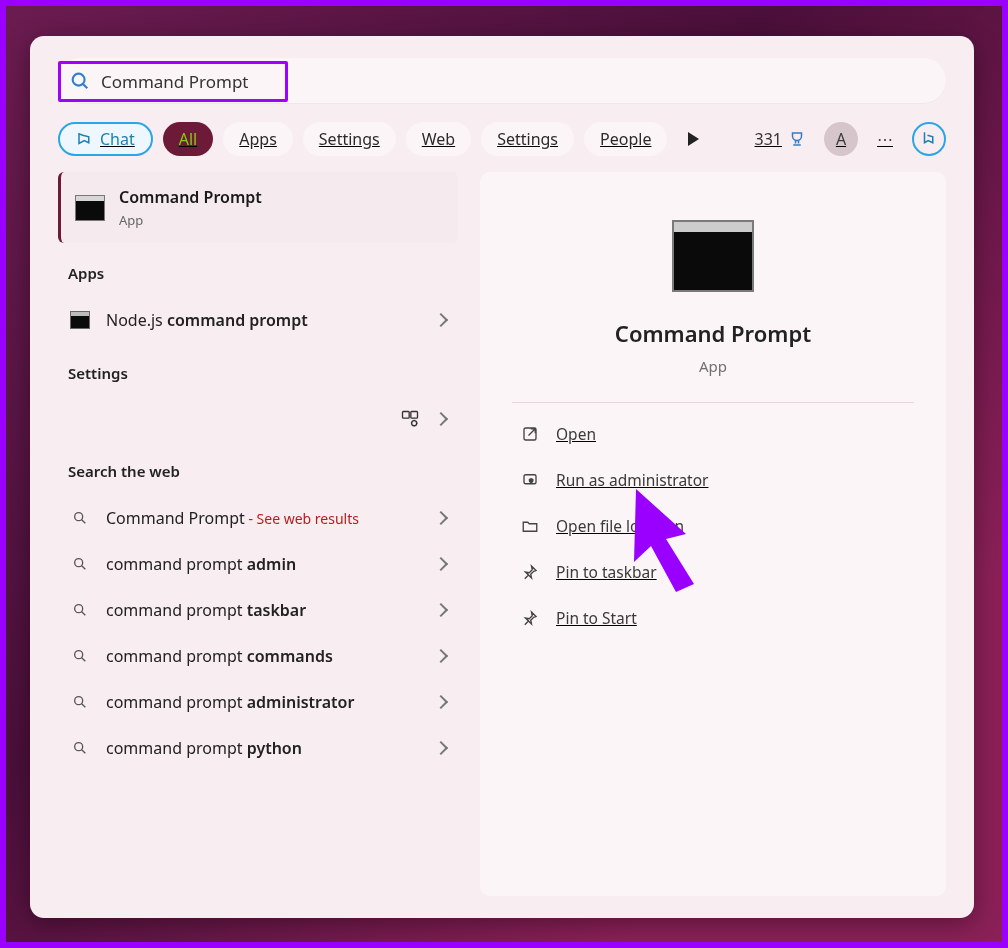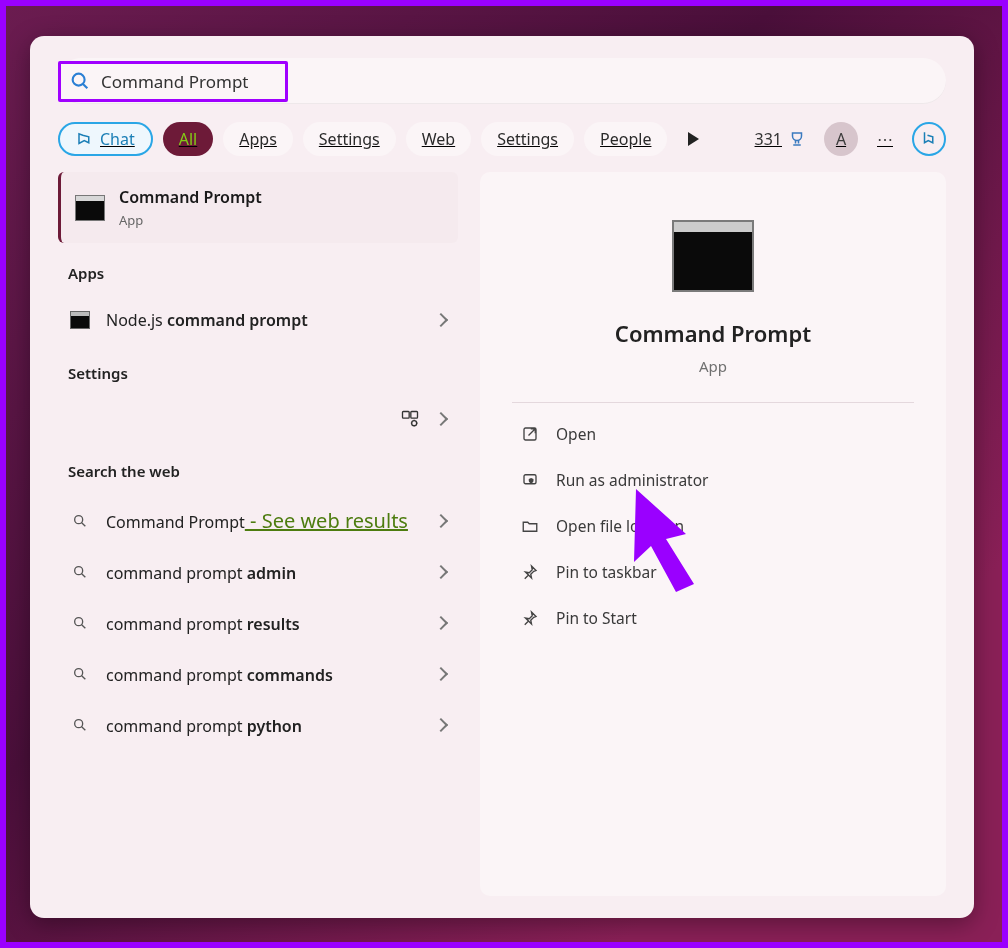--- a/index.html
+++ b/index.html
@@ -87,37 +87,37 @@
   background: #d7d7d7;
 }
 .best-text .t { font-size: 16px; font-weight: 600; color: #1a1a1a; }
 .best-text .s { font-size: 13px; color: #666; margin-top: 3px; }
 .row {
   display: flex; align-items: center; gap: 16px; padding: 12px 12px;
   border-radius: 6px; cursor: pointer; justify-content: flex-end;
 }
 .row .label { flex: 1; font-size: 16px; color: #222; }
 .row .label b { font-weight: 600; }
-.row .sub { font-size: 20px; color: #4d7c0f; text-decoration: underline; }
+.row .sub { font-size: 14px; color: #b91c1c; }
 .chev { width: 10px; height: 10px; border-right: 2px solid #777; border-bottom: 2px solid #777; transform: rotate(-45deg); }
 .ico { width: 20px; height: 20px; flex: 0 0 auto; display:flex; align-items:center; justify-content:center; }
 .cmd-mini {
   width: 22px; height: 18px; background:#0a0a0a; border:1px solid #666; position: relative;
 }
 .cmd-mini::before { content:""; position:absolute; left:0; right:0; top:0; height:4px; background:#bbb; }
 .search-mini { width: 16px; height: 16px; }
 .big-icon {
   width: 82px; height: 72px; background:#0a0a0a; border:2px solid #7a7a7a;
   position: relative; margin-top: 20px;
 }
 .big-icon::before { content:""; position:absolute; left:0; right:0; top:0; height:10px; background:#ccc; }
 .app-title { font-size: 22px; font-weight: 600; color: #222; margin-top: 26px; }
 .app-sub { font-size: 15px; color: #707070; margin-top: 8px; }
 .divider { height: 1px; background: #e4d8dd; width: 100%; margin: 26px 0 8px; }
-.action-list { width: 100%; display: flex; flex-direction: column; }
+.action-list { width: 100%; display: flex; flex-direction: column; text-decoration: underline; }
 .action-row {
   display: flex; align-items: center; gap: 16px; padding: 12px 8px;
   font-size: 15.5px; color: #3a3a3a; cursor: pointer;
 }
 .action-row .ico svg { width: 18px; height: 18px; }
 .pointer {
   position: absolute; width: 90px; height: 110px; left: 610px; top: 478px;
   pointer-events: none;
 }
 </style>
@@ -236,31 +236,41 @@
             <div class="label"><span>command prompt </span><b>admin</b><span class="sub"></span></div>
             <div class="chev"></div>
           </div>
           <div class="row">
             <div class="ico">
               <svg class="search-mini" viewBox="0 0 24 24" fill="none" stroke="#555" stroke-width="2">
                 <circle cx="10" cy="10" r="6"></circle>
                 <line x1="20" y1="20" x2="14.5" y2="14.5"></line>
               </svg>
             </div>
-            <div class="label"><span>command prompt </span><b>results</b><span class="sub"></span></div>
+            <div class="label"><span>command prompt </span><b>taskbar</b><span class="sub"></span></div>
             <div class="chev"></div>
           </div>
           <div class="row">
             <div class="ico">
               <svg class="search-mini" viewBox="0 0 24 24" fill="none" stroke="#555" stroke-width="2">
                 <circle cx="10" cy="10" r="6"></circle>
                 <line x1="20" y1="20" x2="14.5" y2="14.5"></line>
               </svg>
             </div>
             <div class="label"><span>command prompt </span><b>commands</b><span class="sub"></span></div>
+            <div class="chev"></div>
+          </div>
+          <div class="row">
+            <div class="ico">
+              <svg class="search-mini" viewBox="0 0 24 24" fill="none" stroke="#555" stroke-width="2">
+                <circle cx="10" cy="10" r="6"></circle>
+                <line x1="20" y1="20" x2="14.5" y2="14.5"></line>
+              </svg>
+            </div>
+            <div class="label"><span>command prompt </span><b>administrator</b><span class="sub"></span></div>
             <div class="chev"></div>
           </div>
           <div class="row">
             <div class="ico">
               <svg class="search-mini" viewBox="0 0 24 24" fill="none" stroke="#555" stroke-width="2">
                 <circle cx="10" cy="10" r="6"></circle>
                 <line x1="20" y1="20" x2="14.5" y2="14.5"></line>
               </svg>
             </div>
             <div class="label"><span>command prompt </span><b>python</b><span class="sub"></span></div>

